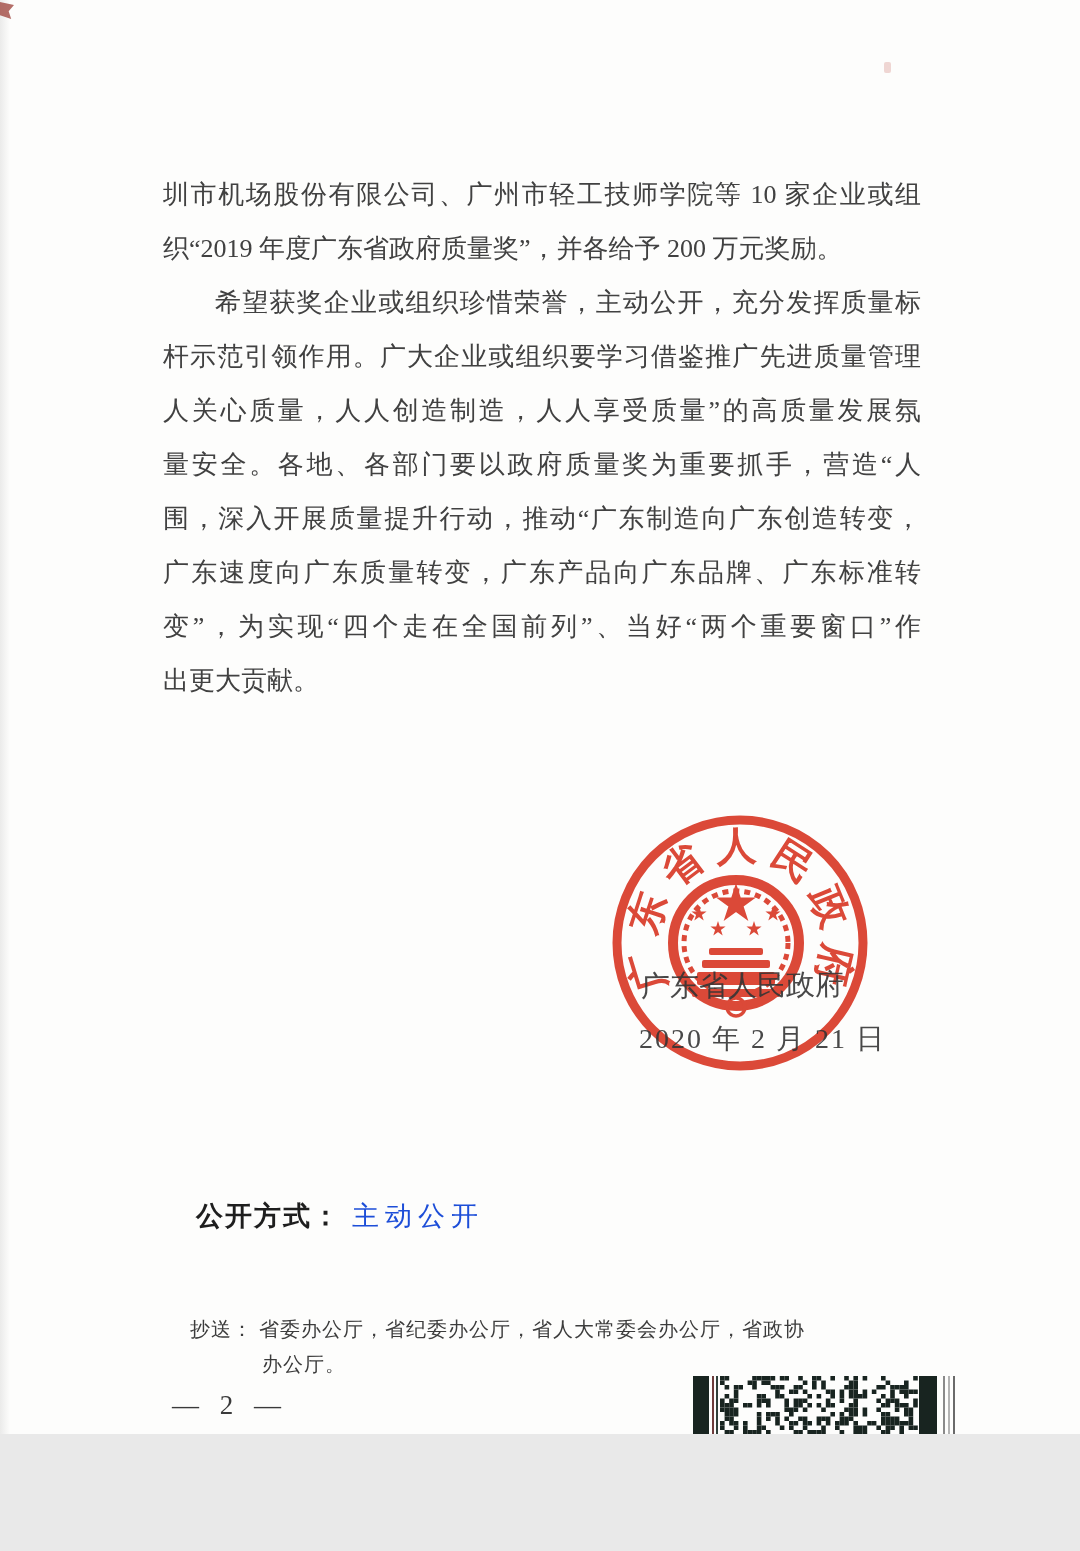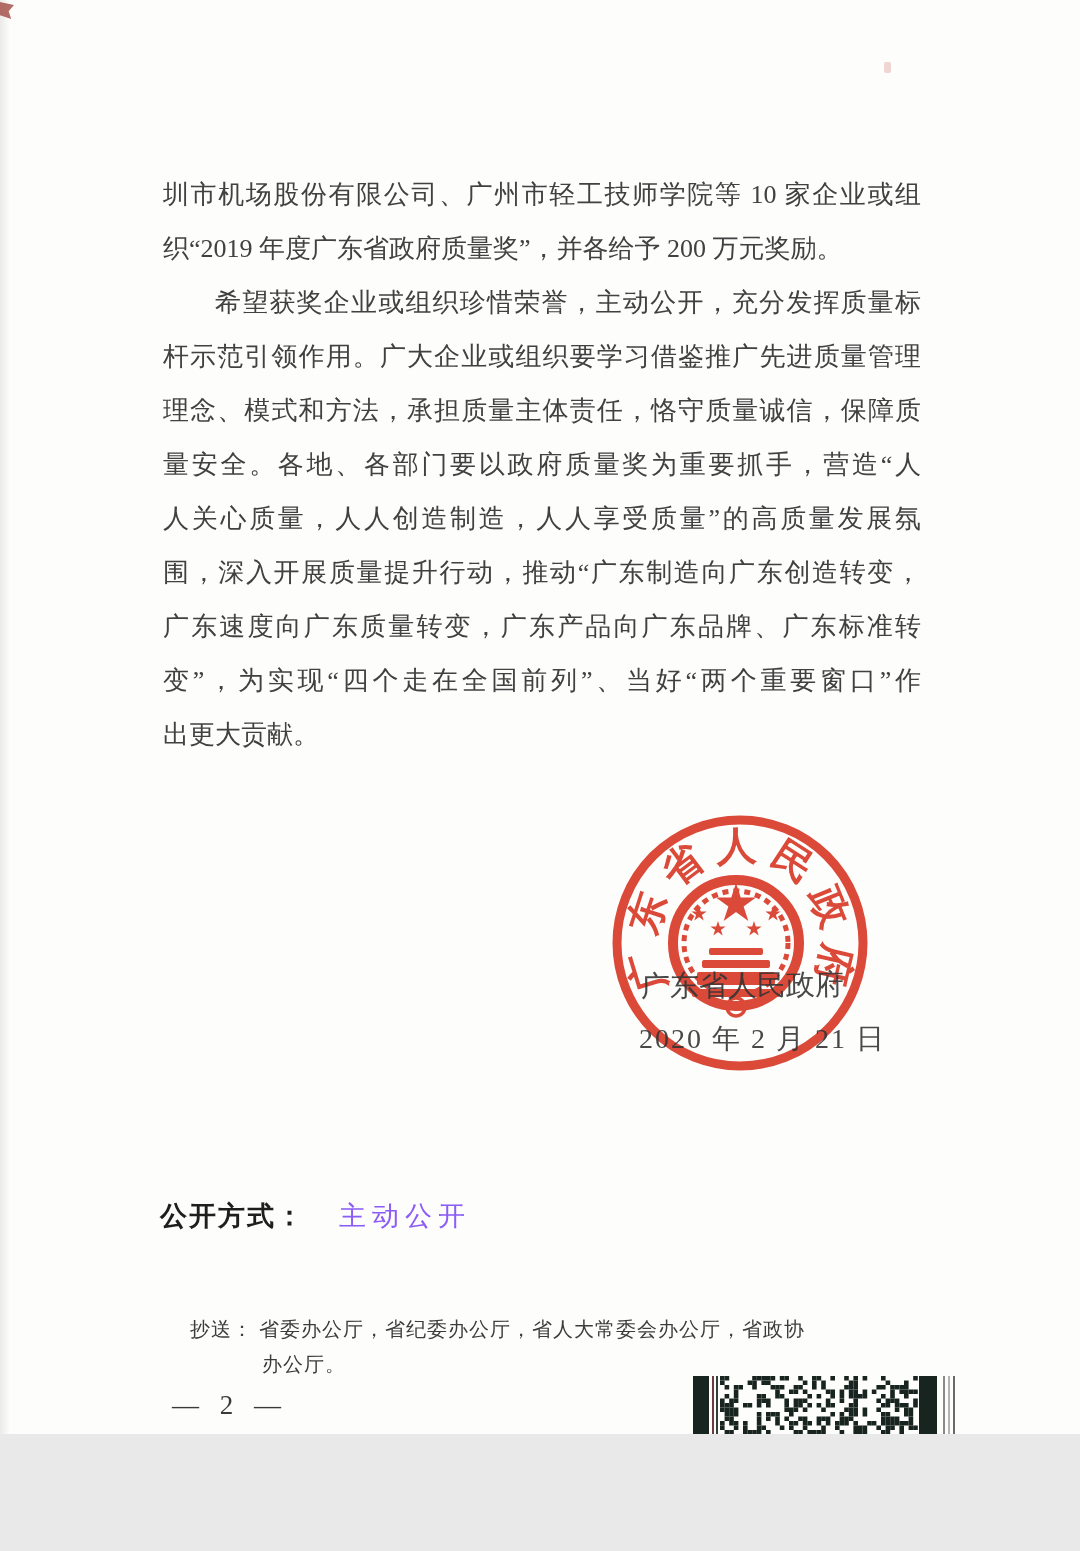--- a/index.html
+++ b/index.html
@@ -58,23 +58,23 @@
   .seal-date {
     position: absolute; left: 639px; top: 1020px; width: 226px;
     font-size: 28px; color: rgba(52,52,52,0.9);
     letter-spacing: 2px; white-space: nowrap;
   }
 
   
   .disclosure { position: absolute; left: 160px; top: 1198px; font-size: 27px; white-space: nowrap; }
   .disclosure-label {
     font-family: Liberation Sans, sans-serif;
-    font-weight: bold; color: #1e1e1e; letter-spacing: 2px;
-  }
-  .disclosure-value { color: #8b5cf6; margin-left: 34px; letter-spacing: 6px; }
+    font-weight: bold; color: #1e1e1e; letter-spacing: 2px; margin-left: 36px;
+  }
+  .disclosure-value { color: #1d4ed8; margin-left: 11px; letter-spacing: 6px; }
 
   
   .cc { position: absolute; left: 190px; top: 1312px; width: 775px; font-size: 20px; color: #3c3c3c; }
   .cc-line { line-height: 35px; letter-spacing: 1px; }
   .cc-label { margin-right: 6px; }
   .cc-cont { padding-left: 72px; }
 
   
   .page-number {
     position: absolute; left: 172px; top: 1390px;
@@ -89,23 +89,22 @@
 
   <div class="scan-edge"></div>
   <div class="corner-mark"></div>
   <div class="stray-dot"></div>
 
   <div class="body-text" id="body-text">
       <div class="body-line j">圳市机场股份有限公司、广州市轻工技师学院等 10 家企业或组</div>
       <div class="body-line">织“2019 年度广东省政府质量奖”，并各给予 200 万元奖励。</div>
       <div class="body-line j ind">希望获奖企业或组织珍惜荣誉，主动公开，充分发挥质量标</div>
       <div class="body-line j">杆示范引领作用。广大企业或组织要学习借鉴推广先进质量管理</div>
-      <div class="body-line j">理念、模式和方法，承担质量主体责任，恪守质量诚信，保障质</div>
+      <div class="body-line j">人关心质量，人人创造制造，人人享受质量”的高质量发展氛</div>
       <div class="body-line j">量安全。各地、各部门要以政府质量奖为重要抓手，营造“人</div>
-      <div class="body-line j">人关心质量，人人创造制造，人人享受质量”的高质量发展氛</div>
       <div class="body-line j">围，深入开展质量提升行动，推动“广东制造向广东创造转变，</div>
       <div class="body-line j">广东速度向广东质量转变，广东产品向广东品牌、广东标准转</div>
       <div class="body-line j">变”，为实现“四个走在全国前列”、当好“两个重要窗口”作</div>
       <div class="body-line">出更大贡献。</div>
     </div>
 
   <svg class="seal-svg" width="264" height="264" viewBox="0 0 264 264">
     <circle cx="132" cy="132" r="123" fill="none" stroke="var(--seal-color)" stroke-width="9"></circle>
     <g id="seal-arc">
         <text x="39.2" y="160.4" transform="rotate(-107 39.2 160.4)" class="arc-char">广</text>

